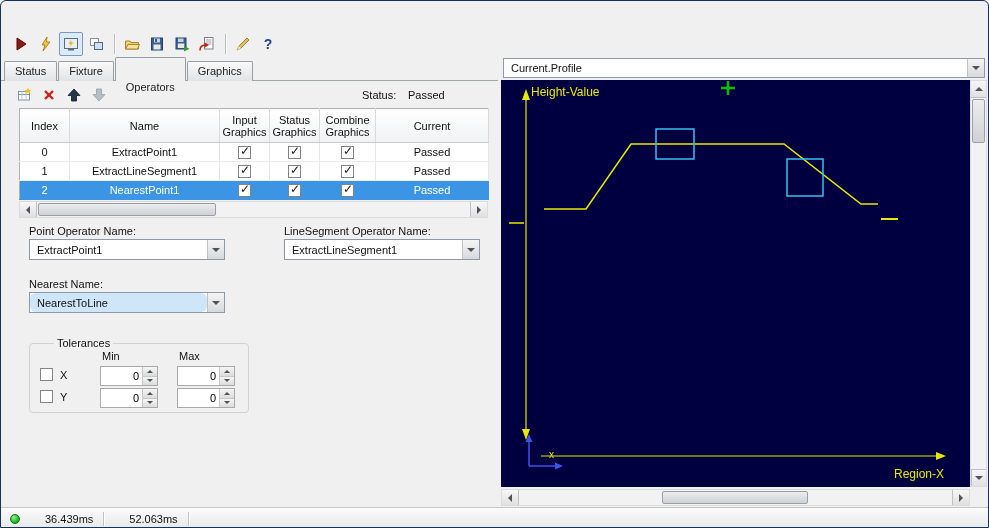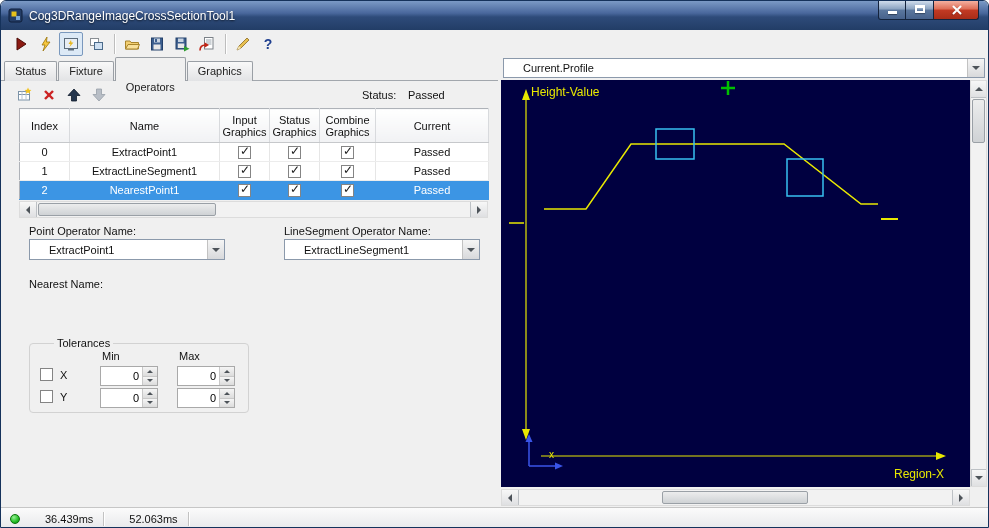--- a/index.html
+++ b/index.html
@@ -62,21 +62,21 @@
   .sb-thumb { position:absolute; background:linear-gradient(#eceded,#cfd2d5); border:1px solid #9aa0a6; border-radius:2px; }
   .tri { width:0; height:0; }
   .tri.up    { border-left:4px solid transparent; border-right:4px solid transparent; border-bottom:4px solid #4d5359; }
   .tri.down  { border-left:4px solid transparent; border-right:4px solid transparent; border-top:4px solid #4d5359; }
   .tri.left  { border-top:4px solid transparent; border-bottom:4px solid transparent; border-right:4px solid #4d5359; }
   .tri.right { border-top:4px solid transparent; border-bottom:4px solid transparent; border-left:4px solid #4d5359; }
 
   
   .form-label { position:absolute; white-space:nowrap; }
   .combo { position:absolute; height:21px; border:1px solid #8b99ab; background:#fff; display:flex; align-items:stretch; }
-  .combo-text { flex:1; display:flex; align-items:center; padding:0 19px; overflow:hidden; white-space:nowrap;border-radius:6px; }
+  .combo-text { flex:1; display:flex; align-items:center; padding:0 7px; overflow:hidden; white-space:nowrap;border-radius:6px; }
   .combo.focused .combo-text { background:#cfe5f8; }
   .combo-btn { width:17px; background:linear-gradient(#f5f5f5,#d8d9db); border-left:1px solid #c2c2c2; display:flex; align-items:center; justify-content:center; }
 
   .groupbox { position:absolute; left:28px; top:262px; width:220px; height:70px; border:1px solid #d2d2d2; border-radius:4px; }
   .group-title { position:absolute; top:-7px; left:8px; background:#f0f0f0; padding:0 3px;margin-left:16px; }
   .tol-header { position:absolute; top:6px; }
   .tol-row { position:absolute; left:10px; display:flex; align-items:center; }
   .spin { position:absolute; width:58px; height:20px; display:flex; border:1px solid #a9a9a9; background:#fff; }
   .spin input { flex:1; min-width:0; border:none; outline:none; text-align:right; padding-right:3px; font-family:inherit; font-size:11px; background:#fff; }
   .spin-btns { width:15px; display:flex; flex-direction:column; border-left:1px solid #c8c8c8; }
@@ -98,39 +98,20 @@
   .statusbar { position:absolute; top:506px; left:0; width:100%; height:22px; background:linear-gradient(#fbfbfb,#e7e8ea); border-top:1px solid #c6c6c6; display:flex; align-items:center; }
   .led { width:10px; height:10px; border-radius:50%; margin-left:9px; background:radial-gradient(circle at 35% 30%, #94f294, #25bd25 60%, #0e820e); border:1px solid #0b720b; }
   .sb-time { margin-left:25px; }
   .sb-sep { width:1px; height:14px; background:#c2c2c2; box-shadow:1px 0 0 #fff; margin-left:10px; }
 </style>
 </head>
 <body>
 
 <div class="window">
 
-  <div class="titlebar">
-    <svg class="title-icon" viewBox="0 0 15 15">
-      <rect x="1" y="1" width="13" height="13" rx="2" fill="#243d66" stroke="#0e1f3a"></rect>
-      <rect x="3.5" y="3.5" width="5" height="5" fill="#e8c21a"></rect>
-      <rect x="8" y="8" width="4" height="4" fill="#7ba6d8"></rect>
-    </svg>
-    <span class="title-text">Cog3DRangeImageCrossSectionTool1</span>
-    <div class="win-buttons">
-      <div class="win-btn minimize">
-          <span class="glyph-min"></span>
-        </div>
-      <div class="win-btn maximize">
-          <span class="glyph-max"></span>
-        </div>
-      <div class="win-btn close">
-          <span class="glyph-close"></span>
-        </div>
-    </div>
-  </div>
 
   <div class="toolbar">
     <div class="tb-btn">
       <svg width="16" height="16">
           <polygon points="4,2 13,8 4,14" fill="#8c1a12" stroke="#4d0b06"></polygon>
         </svg>
     </div>
     <div class="tb-btn">
       <svg width="16" height="16">
           <polygon points="9,1 4,9 7,9 5,15 12,6 8.5,6" fill="#f6c63e" stroke="#9a7408" stroke-width="0.8"></polygon>
@@ -301,20 +282,26 @@
 
     <span class="form-label" style="left:283px; top:144px;">LineSegment Operator Name:</span>
     <div class="combo" style="left:283px; top:158px; width:196px;">
       <span class="combo-text">ExtractLineSegment1</span>
       <span class="combo-btn">
           <span class="tri down"></span>
         </span>
     </div>
 
     <span class="form-label" style="left:28px; top:197px;">Nearest Name:</span>
+    <div class="combo focused" style="left:28px; top:211px; width:196px;">
+      <span class="combo-text">NearestToLine</span>
+      <span class="combo-btn">
+          <span class="tri down"></span>
+        </span>
+    </div>
 
     <div class="groupbox">
       <span class="group-title">Tolerances</span>
       <span class="tol-header" style="left:72px;">Min</span>
       <span class="tol-header" style="left:149px;">Max</span>
 
       <div class="tol-row" style="top:24px;">
         <span class="cb" data-checked="false"></span>
         <span style="margin-left:7px;">X</span>
       </div>

